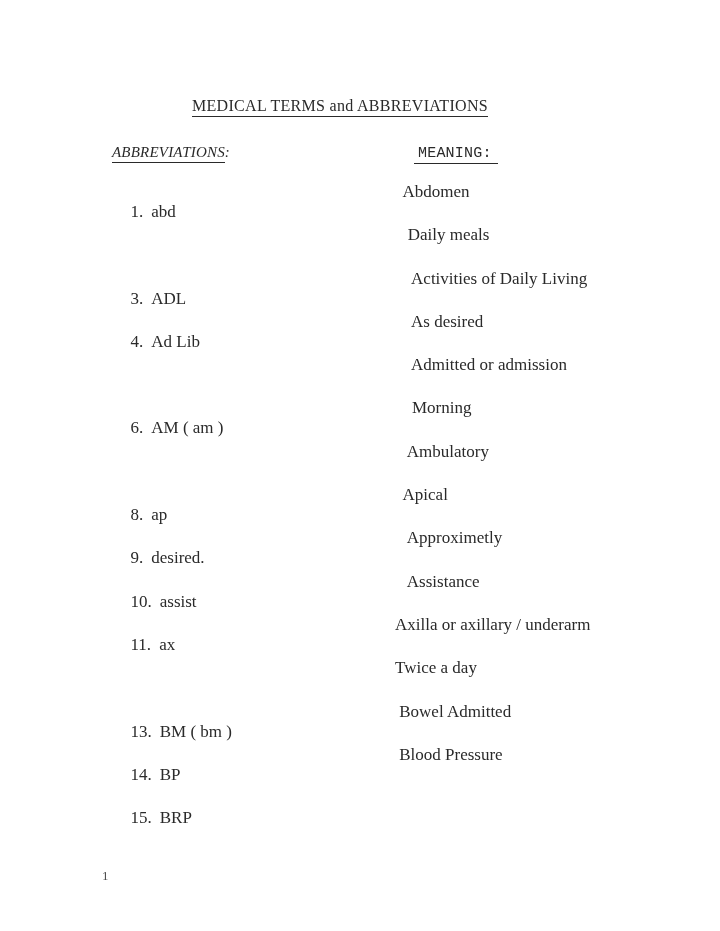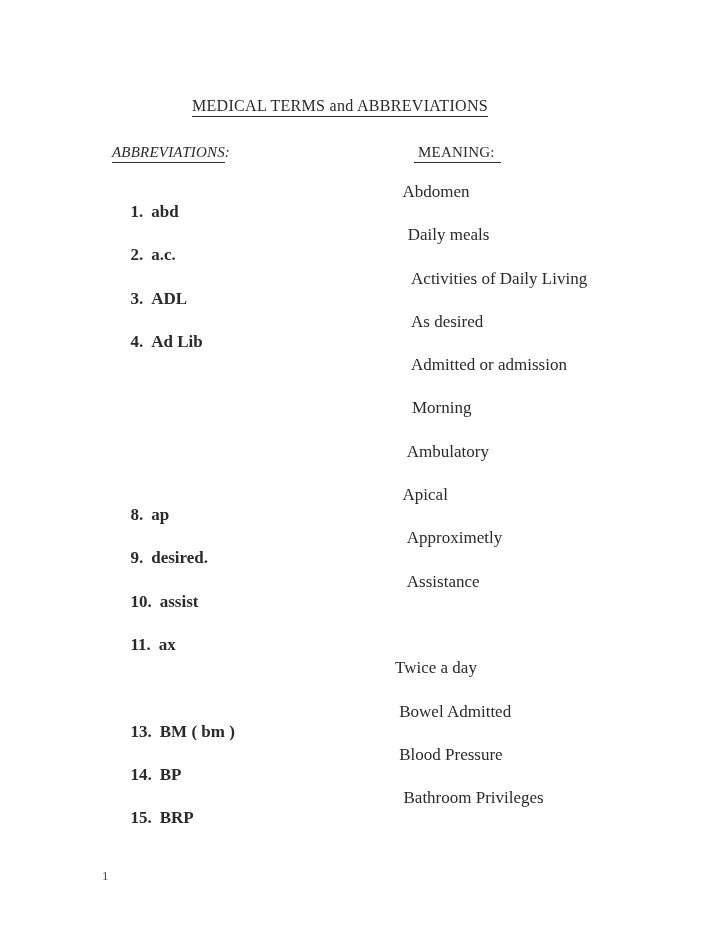--- a/index.html
+++ b/index.html
@@ -49,38 +49,38 @@
     top: 0;
     font-style: italic;
   }
   .col-meaning-header {
     position: absolute;
     left: 414px;
     top: 0;
   }
   .col-meaning-header .underlined {
     padding: 0 6px 1px 4px;
+    font-family: Liberation Mono, monospace;
   }
   .rows {
     position: absolute;
     top: 182px;
     left: 0;
     width: 100%;
   }
   .row {
     position: relative;
     height: 43.3px;
     font-size: 17px;
   }
   .row-left {
     position: absolute;
     left: 105px;
     top: 0;
     white-space: pre;
-    font-weight: bold;
   }
   .row-num {
     display: inline-block;
     margin-right: 8px;
   }
   .row-meaning {
     position: absolute;
     left: 395px;
     top: 0;
     white-space: pre;
@@ -113,23 +113,20 @@
 
   <div class="rows" id="rows">
   <div class="row">
     <span class="row-left">
       <span class="row-num">1.</span><span class="row-abbr">abd</span>
     </span>
     <span class="row-meaning">  Abdomen</span>
   </div>
 
   <div class="row">
-    <span class="row-left">
-      <span class="row-num">2.</span><span class="row-abbr">a.c.</span>
-    </span>
     <span class="row-meaning">   Daily meals</span>
   </div>
 
   <div class="row">
     <span class="row-left">
       <span class="row-num">3.</span><span class="row-abbr">ADL</span>
     </span>
     <span class="row-meaning">    Activities of Daily Living</span>
   </div>
 
@@ -138,20 +135,23 @@
       <span class="row-num">4.</span><span class="row-abbr">Ad Lib</span>
     </span>
     <span class="row-meaning">    As desired</span>
   </div>
 
   <div class="row">
     <span class="row-meaning">    Admitted or admission</span>
   </div>
 
   <div class="row">
+    <span class="row-left">
+      <span class="row-num">6.</span><span class="row-abbr">AM ( am )</span>
+    </span>
     <span class="row-meaning">    Morning</span>
   </div>
 
   <div class="row">
     <span class="row-meaning">   Ambulatory</span>
   </div>
 
   <div class="row">
     <span class="row-left">
       <span class="row-num">8.</span><span class="row-abbr">ap</span>
@@ -170,20 +170,21 @@
     <span class="row-left">
       <span class="row-num">10.</span><span class="row-abbr">assist</span>
     </span>
     <span class="row-meaning">   Assistance</span>
   </div>
 
   <div class="row">
     <span class="row-left">
       <span class="row-num">11.</span><span class="row-abbr">ax</span>
     </span>
+    <span class="row-meaning">Axilla or axillary / underarm</span>
   </div>
 
   <div class="row">
     <span class="row-meaning">Twice a day</span>
   </div>
 
   <div class="row">
     <span class="row-left">
       <span class="row-num">13.</span><span class="row-abbr">BM ( bm )</span>
     </span>
@@ -194,19 +195,18 @@
     <span class="row-left">
       <span class="row-num">14.</span><span class="row-abbr">BP</span>
     </span>
     <span class="row-meaning"> Blood Pressure</span>
   </div>
 
   <div class="row">
     <span class="row-left">
       <span class="row-num">15.</span><span class="row-abbr">BRP</span>
     </span>
-    <span class="row-meaning">  Bathroom Privileges</span>
   </div>
 </div>
 
   <div class="page-number">1</div>
 
 </div>
 
 </body></html>

